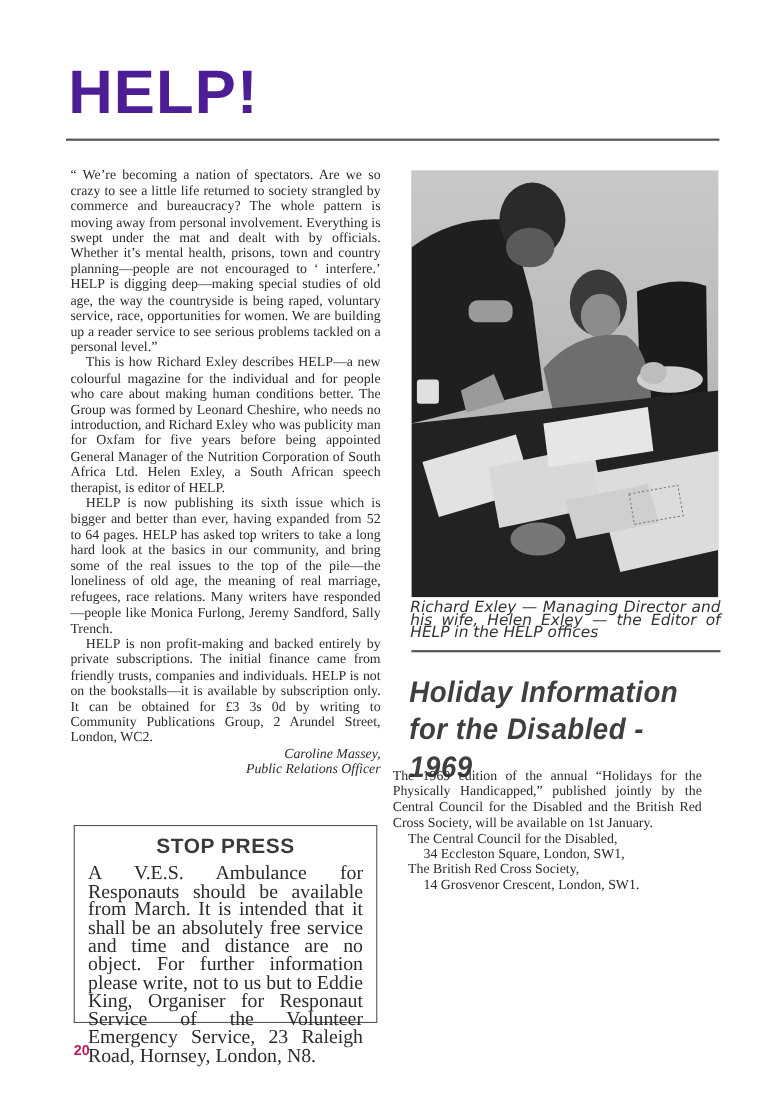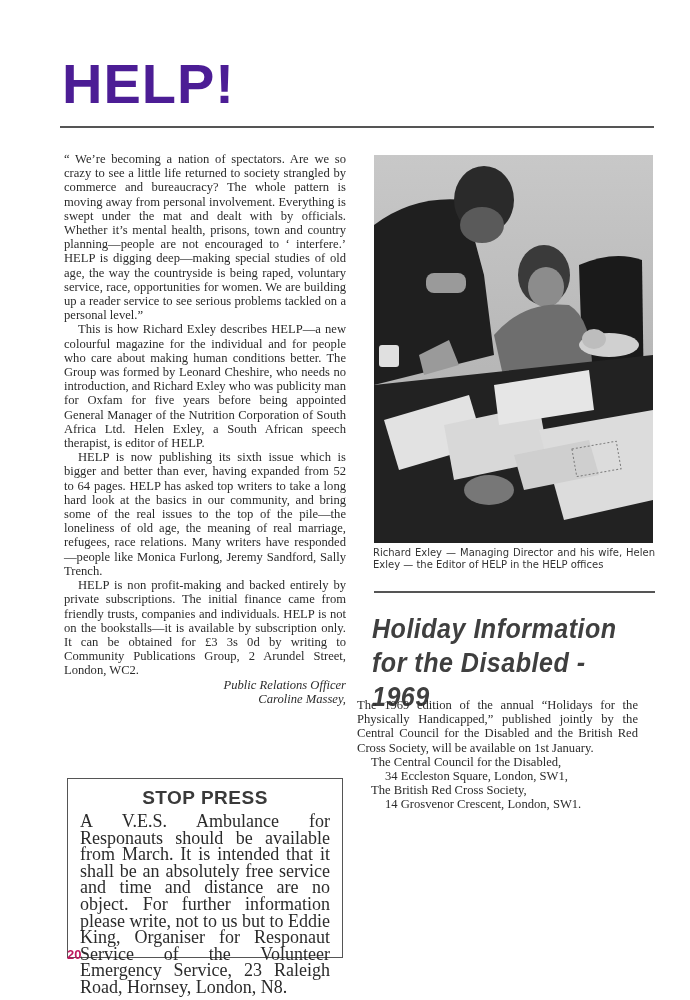--- a/index.html
+++ b/index.html
@@ -9,54 +9,54 @@
   #masthead { left: 62px; top: 56px; font-family: "Liberation Sans", "DejaVu Sans", sans-serif;
               font-weight: bold; font-size: 56px; line-height: 56px; color: #4c1d95; letter-spacing: 1px; }
   #top-rule { left: 60px; top: 126px; width: 594px; height: 2px; background: #555; }
 
   .col { font-size: 12.6px; line-height: 14.2px; text-align: justify; }
   .col p { margin: 0; text-indent: 14px; }
   .col p.first { text-indent: 0; }
   #left-col { left: 64px; top: 152px; width: 282px; }
   .sig { text-align: right; font-style: italic; font-size: 12.6px; line-height: 14.2px; }
 
-  #stop-box { left: 67px; top: 750px; width: 276px; height: 180px; border: 1.5px solid #555; box-sizing: border-box; padding: 8px 12px 0 12px; margin-top: 28px; }
+  #stop-box { left: 67px; top: 750px; width: 276px; height: 180px; border: 1.5px solid #555; box-sizing: border-box; padding: 8px 12px 0 12px; }
   #stop-title { font-family: "Liberation Sans", "DejaVu Sans", sans-serif; font-weight: bold; font-size: 19px;
                 text-align: center; color: #3a3a3a; margin-bottom: 4px; letter-spacing: 0.5px; }
   #stop-body { font-size: 18px; line-height: 16.6px; text-align: justify; }
 
   #page-number { left: 67px; top: 947px; font-family: "Liberation Sans", "DejaVu Sans", sans-serif;
                  font-weight: bold; font-size: 13px; color: #be185d; }
 
   #photo { left: 374px; top: 155px; width: 279px; height: 388px; background: #bdbdbd; overflow: hidden; }
   #photo svg { display: block; }
   #caption { left: 373px; top: 547px; width: 282px; font-family: "DejaVu Sans", "Liberation Sans", sans-serif;
-             font-size: 10px; line-height: 11.5px; text-align: justify; color: #333; }
+             font-style: italic; font-size: 14px; line-height: 11.5px; text-align: justify; color: #333; }
   #mid-rule { left: 374px; top: 591px; width: 281px; height: 1.5px; background: #555; }
 
   #holiday-title { left: 372px; top: 612px; width: 290px; font-family: "Liberation Sans", "DejaVu Sans", sans-serif;
                    font-weight: bold; font-style: italic; font-size: 27px; line-height: 34px; color: #3f3f3f;
                    transform: scaleX(0.93); transform-origin: left top; letter-spacing: 0.5px; }
   #right-col { left: 357px; top: 698px; width: 281px; }
   .addr1 { text-indent: 14px; }
   .addr2 { padding-left: 28px; }
 </style>
 </head>
 <body>
 
 <div class="abs" id="masthead">HELP!</div>
 <div class="abs" id="top-rule"></div>
 
 <div class="abs col" id="left-col">
   <p class="first">“ We’re becoming a nation of spectators.  Are we so crazy to see a little life returned to society strangled by commerce and bureaucracy?  The whole pattern is moving away from personal involvement.  Everything is swept under the mat and dealt with by officials.  Whether it’s mental health, prisons, town and country planning—people are not encouraged to ‘ interfere.’  HELP is digging deep—making special studies of old age, the way the countryside is being raped, voluntary service, race, opportunities for women.  We are building up a reader service to see serious problems tackled on a personal level.”</p>
   <p>This is how Richard Exley describes HELP—a new colourful magazine for the individual and for people who care about making human conditions better. The Group was formed by Leonard Cheshire, who needs no introduction, and Richard Exley who was publicity man for Oxfam for five years before being appointed General Manager of the Nutrition Corporation of South Africa Ltd.  Helen Exley, a South African speech therapist, is editor of HELP.</p>
   <p>HELP is now publishing its sixth issue which is bigger and better than ever, having expanded from 52 to 64 pages.  HELP has asked top writers to take a long hard look at the basics in our community, and bring some of the real issues to the top of the pile—the loneliness of old age, the meaning of real marriage, refugees, race relations.  Many writers have responded—people like Monica Furlong, Jeremy Sandford, Sally Trench.</p>
   <p>HELP is non profit-making and backed entirely by private subscriptions.  The initial finance came from friendly trusts, companies and individuals.  HELP is not on the bookstalls—it is available by subscription only.  It can be obtained for £3 3s 0d by writing to Community Publications Group, 2 Arundel Street, London, WC2.</p>
+  <div class="sig">Caroline Massey,</div>
   <div class="sig">Public Relations Officer</div>
-  <div class="sig">Caroline Massey,</div>
 </div>
 
 <div class="abs" id="stop-box">
   <div id="stop-title">STOP PRESS</div>
   <div id="stop-body">A V.E.S. Ambulance for Responauts should be available from March.  It is intended that it shall be an absolutely free service and time and distance are no object.  For further information please write, not to us but to Eddie King, Organiser for Responaut Service of the Volunteer Emergency Service, 23 Raleigh Road, Hornsey, London, N8.</div>
 </div>
 
 <div class="abs" id="page-number">20</div>
 
 <div class="abs" id="photo">

